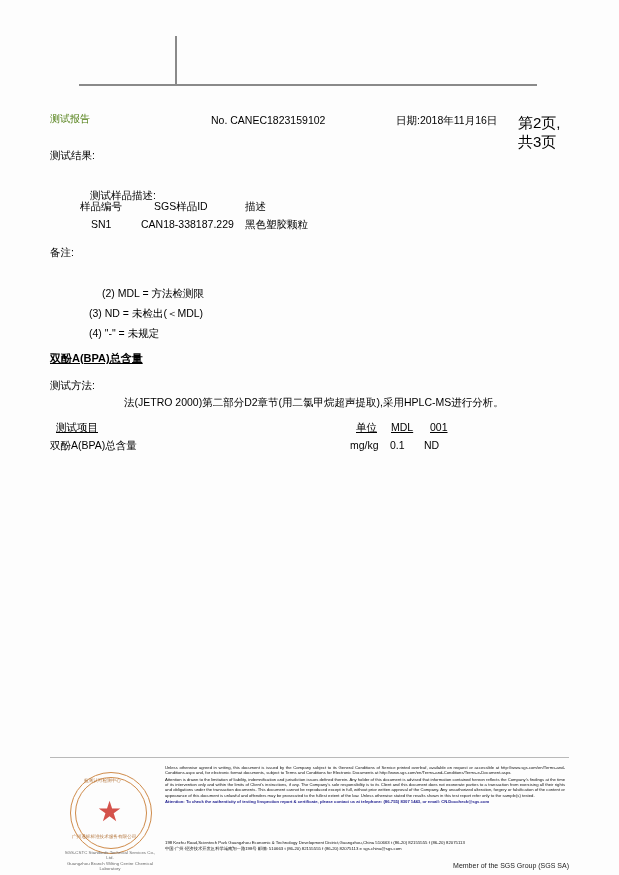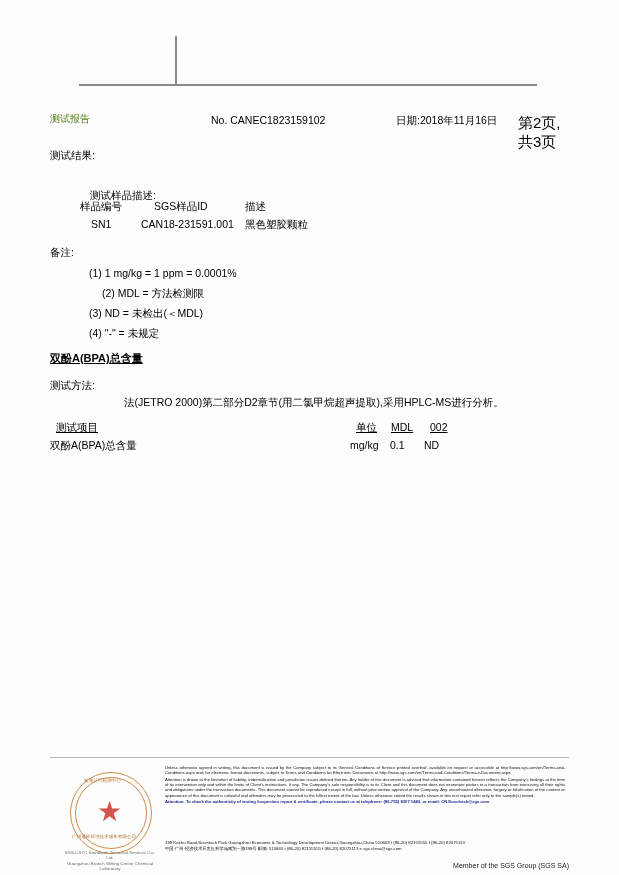--- a/index.html
+++ b/index.html
@@ -252,41 +252,40 @@
 
   <div class="txt" style="left:50px; top:188px;margin-left:40px;">测试样品描述:</div>
 
   <div class="sample-head">
     <span style="left:0px;">样品编号</span>
     <span style="left:74px;">SGS样品ID</span>
     <span style="left:165px;font-family:Liberation Mono, monospace;">描述</span>
   </div>
   <div class="sample-row">
     <span style="left:11px;">SN1</span>
-    <span style="left:61px;">CAN18-231591.001</span>
+    <span style="left:61px;">CAN18-338187.229</span>
     <span style="left:165px;font-family:Liberation Mono, monospace;">黑色塑胶颗粒</span>
   </div>
 
   <div class="txt" style="left:50px; top:245px;">备注:</div>
-  <div class="txt" style="left:89px; top:266px;">(1) 1 mg/kg = 1 ppm = 0.0001%</div>
   <div class="txt" style="left:102px; top:286px;">(2) MDL = 方法检测限</div>
   <div class="txt" style="left:89px; top:306px;">(3) ND = 未检出(＜MDL)</div>
   <div class="txt" style="left:89px; top:326px;">(4) "-" = 未规定</div>
 
   <div class="section-title">双酚A(BPA)总含量</div>
 
   <div class="txt" style="left:50px; top:378px;">测试方法:</div>
   <div class="txt" style="left:124px; top:395px;">法(JETRO 2000)第二部分D2章节(用二氯甲烷超声提取),采用HPLC-MS进行分析。</div>
 
   <div class="result-table">
     <div class="hdr">
       <span class="u" style="left:0px;">测试项目</span>
       <span class="u" style="left:300px;">单位</span>
       <span class="u" style="left:335px;">MDL</span>
-      <span class="u" style="left:374px;">002</span>
+      <span class="u" style="left:374px;">001</span>
     </div>
     <div class="row">
       <span style="left:0px;">双酚A(BPA)总含量</span>
       <span style="left:300px;">mg/kg</span>
       <span style="left:340px;text-align:right;">0.1</span>
       <span style="left:374px;">ND</span>
     </div>
   </div>
 
   <div class="footer-rule"></div>

